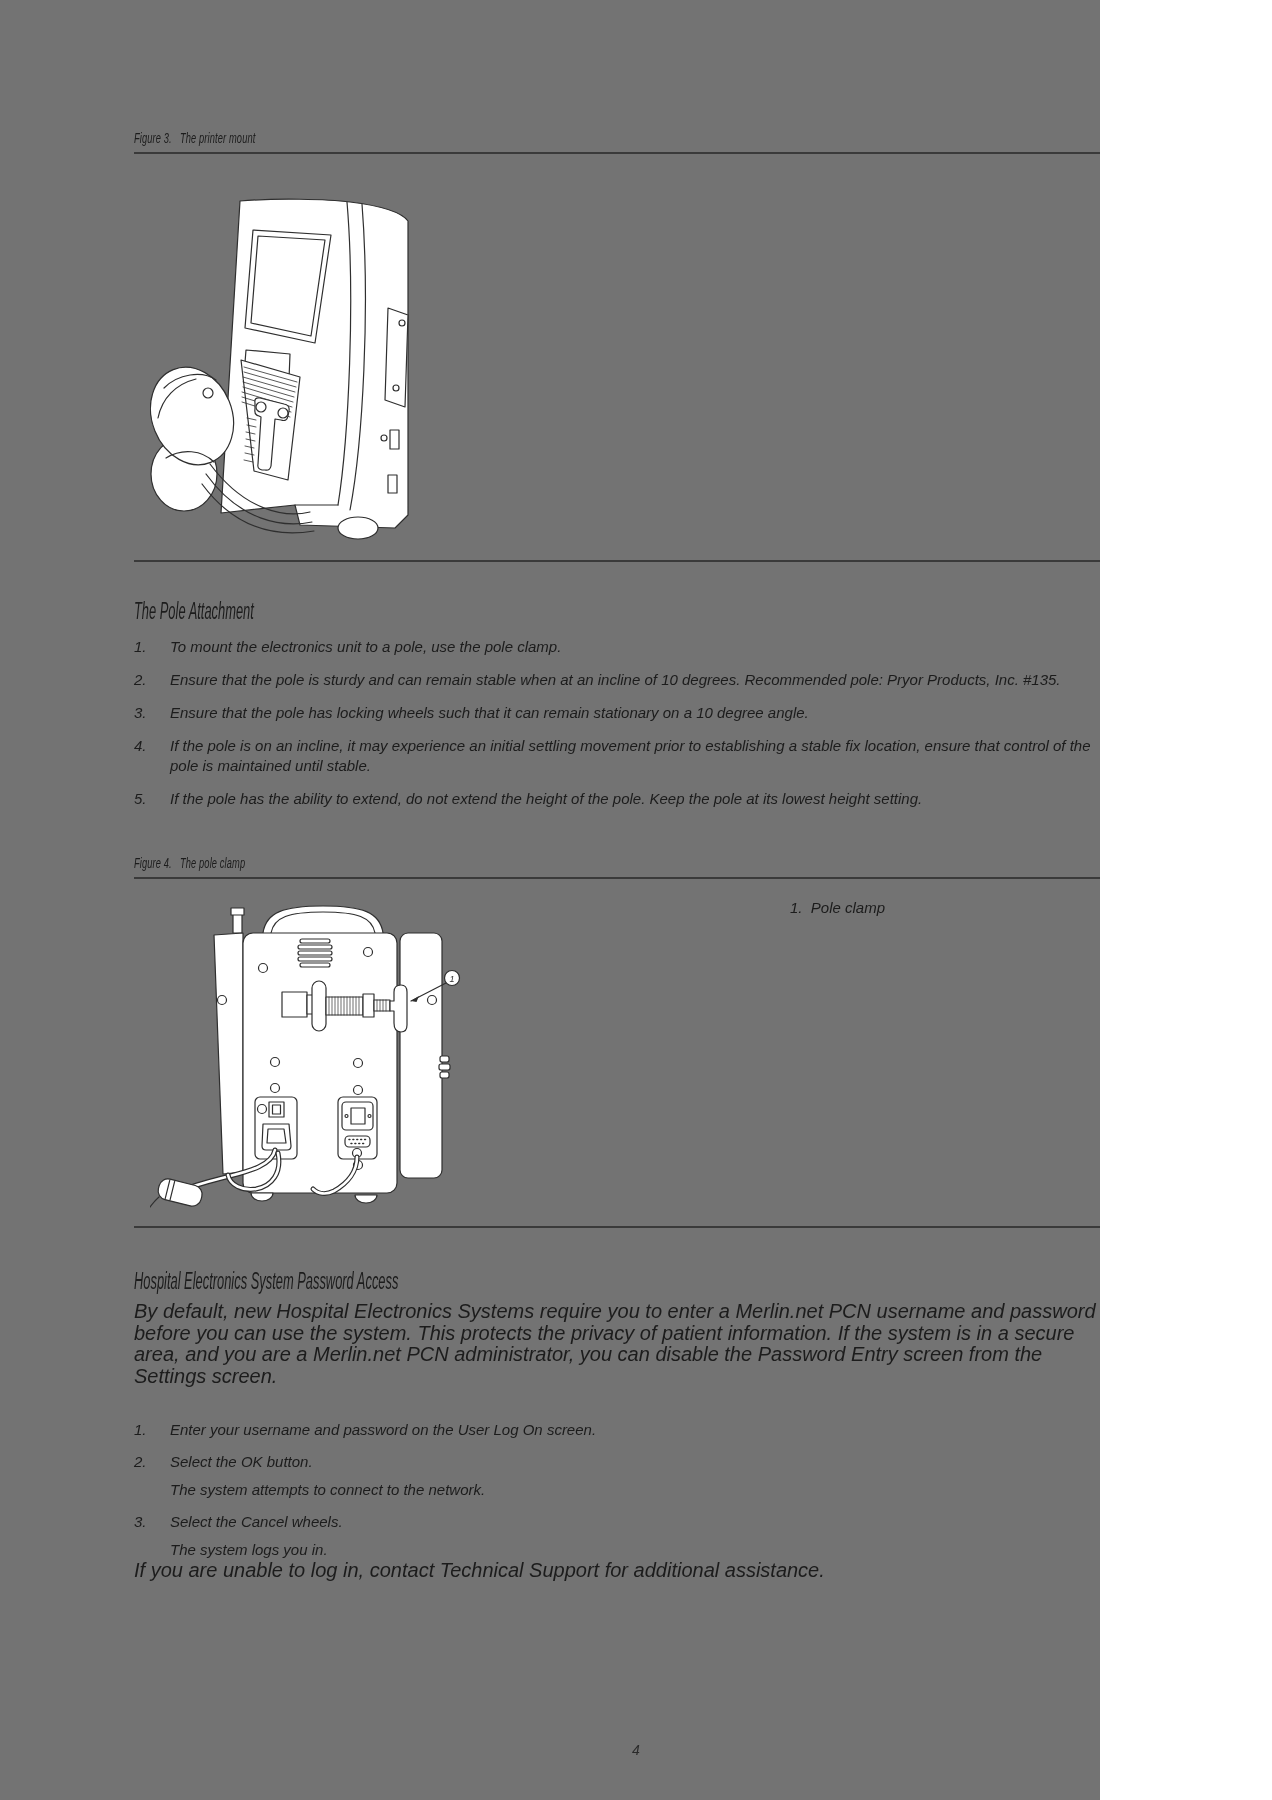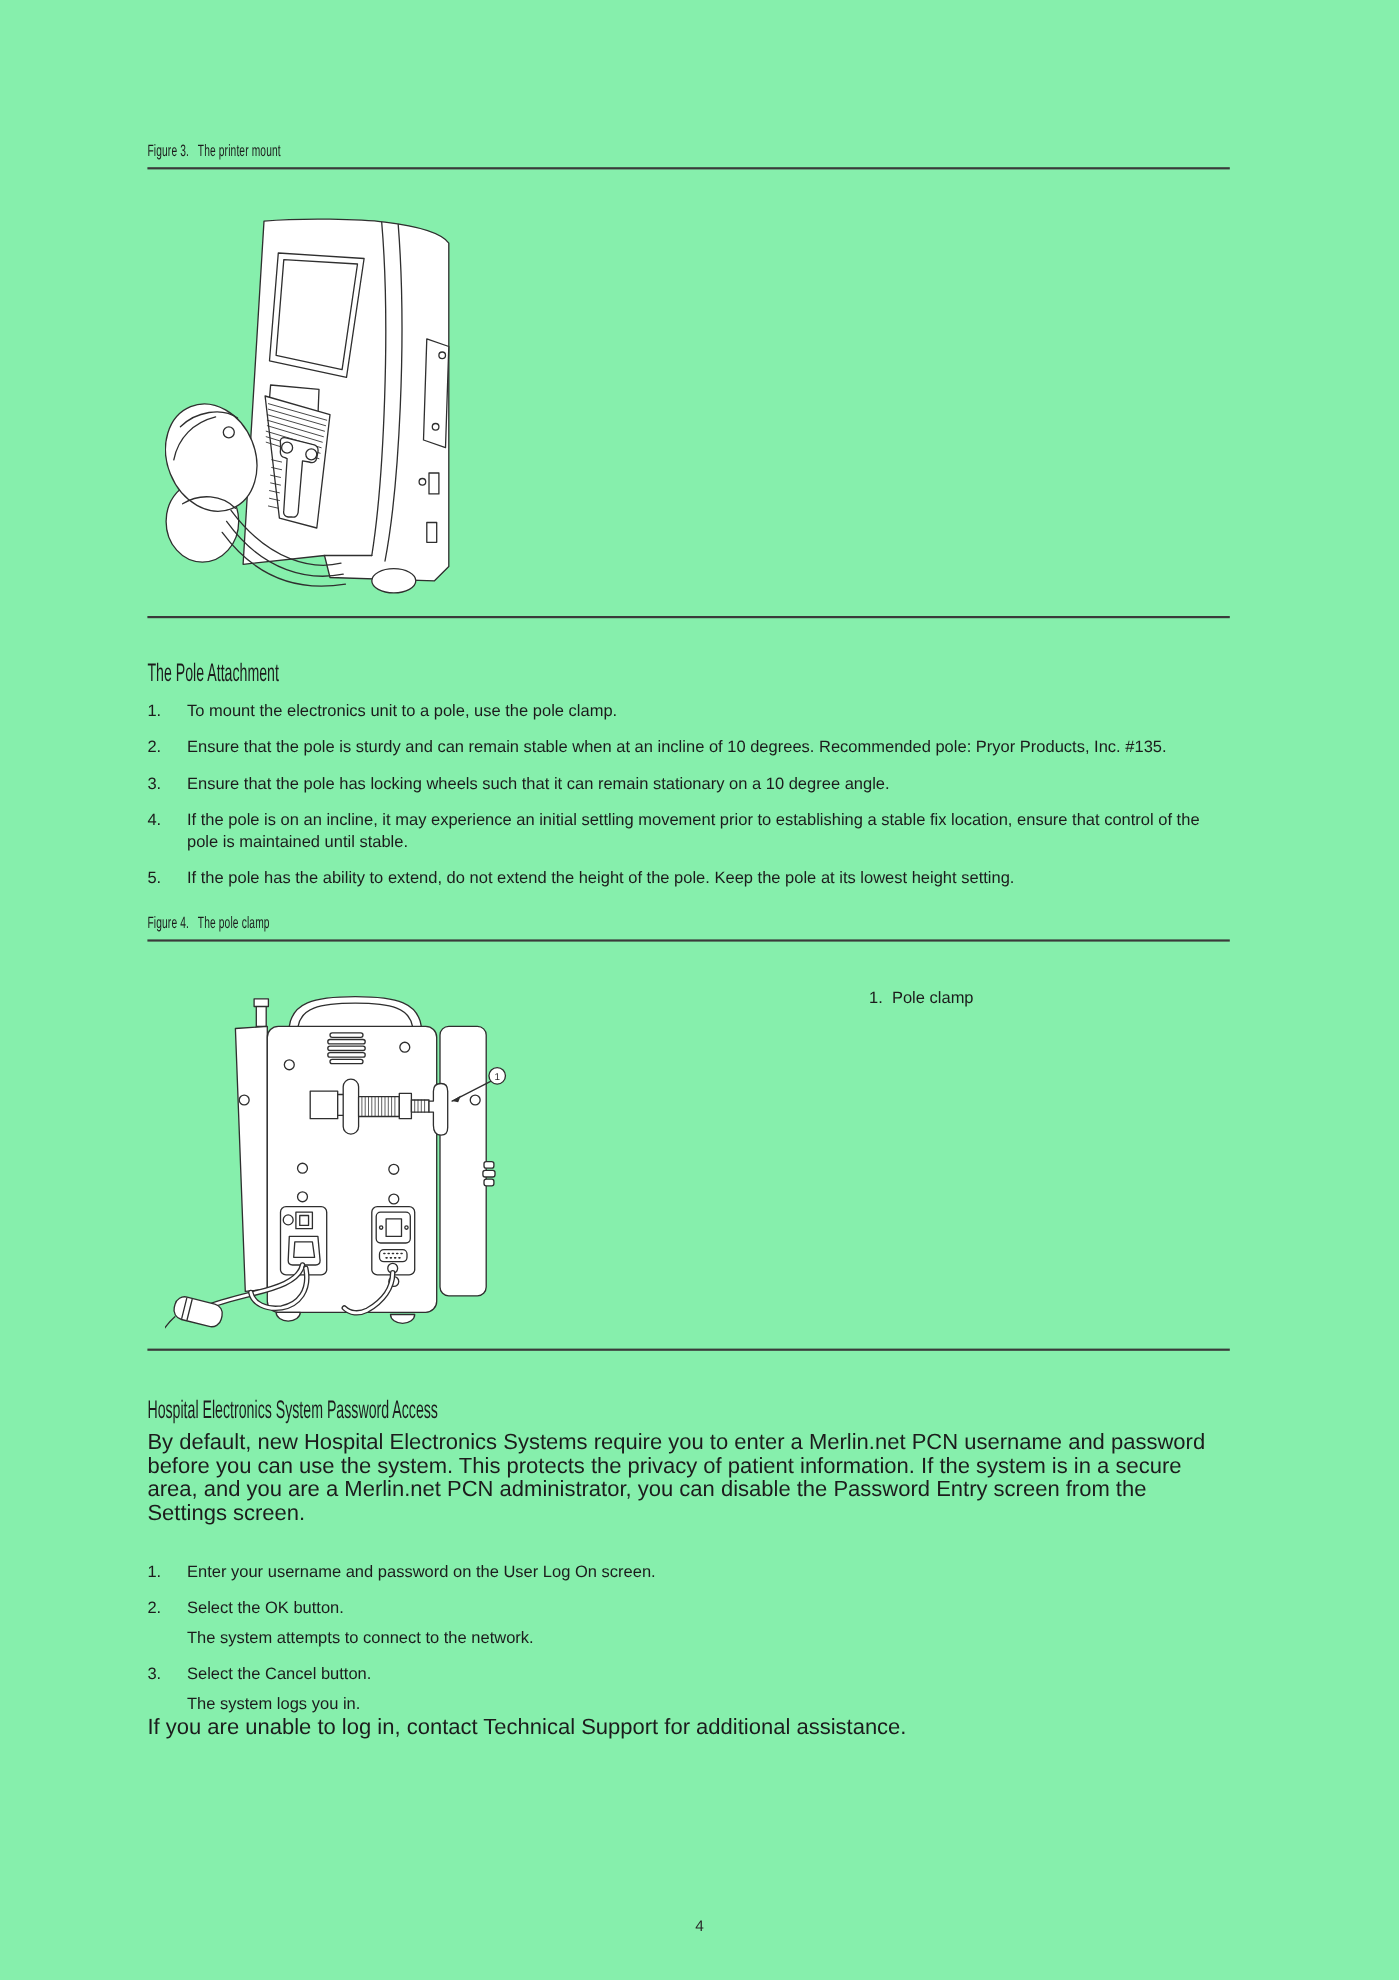--- a/index.html
+++ b/index.html
@@ -1,17 +1,17 @@
 <!DOCTYPE html>
 <html><head>
 <meta charset="utf-8">
 <style>
   html,body{margin:0;padding:0;background:#ffffff;}
-  .page{position:relative;width:1272px;height:1800px;background:#86efac;overflow:hidden;
-        font-family:"Liberation Sans",sans-serif;color:#1c1c1c;}
+  .page{position:relative;width:1100px;height:1800px;background:#737373;overflow:hidden;
+        font-family:"Liberation Sans",sans-serif;color:#1c1c1c;font-style:italic;}
   .abs{position:absolute;left:134px;width:984px;}
 
   
   .fig-caption{border-bottom:2.5px solid #3a3a3a;padding-bottom:5px;}
   .fig-caption .cond{display:inline-block;transform:scaleX(0.62);transform-origin:0 50%;
         font-size:15px;white-space:pre;letter-spacing:0.2px;}
 
   .rule-end{border-top:2.2px solid #3a3a3a;height:0;}
 
   h1.sec{margin:0;font-weight:400;font-size:23px;line-height:28px;}
@@ -107,21 +107,21 @@
     <div class="row">
       <span class="num">4.</span>
       <span class="itext">If the pole is on an incline, it may experience an initial settling movement prior to establishing a stable fix location, ensure that control of the pole is maintained until stable.</span>
     </div>
     <div class="row">
       <span class="num">5.</span>
       <span class="itext">If the pole has the ability to extend, do not extend the height of the pole. Keep the pole at its lowest height setting.</span>
     </div>
   </div>
 
-  <div class="abs fig-caption" style="top:831px">
+  <div class="abs fig-caption" style="top:854px">
     <span class="cond"><span>Figure 4.</span><span>   </span><span>The pole clamp</span></span>
   </div>
 
   <div style="position:absolute;left:150px;top:903px">
     <svg width="312" height="312" viewBox="0 0 312 312">
       <g stroke="#2f2f2f" stroke-width="1.2" fill="none" stroke-linejoin="round" stroke-linecap="round">
 
         <path fill="#fff" d="M113,30 C116,9 134,3 173,3 C212,3 230,9 233,30"></path>
         <path d="M121,30 C124,14 139,9 173,9 C207,9 222,14 225,30"></path>
 
@@ -229,21 +229,21 @@
     <div class="row">
       <span class="num">2.</span>
       <span class="itext">
         <span>Select the OK button.</span>
         <div class="sub">The system attempts to connect to the network.</div>
       </span>
     </div>
     <div class="row">
       <span class="num">3.</span>
       <span class="itext">
-        <span>Select the Cancel button.</span>
+        <span>Select the Cancel wheels.</span>
         <div class="sub">The system logs you in.</div>
       </span>
     </div>
   </div>
 
   <div class="abs body-text" style="top:1560px">If you are unable to log in, contact Technical Support for additional assistance.</div>
 
   <div class="pagenum">4</div>
 
 </div>

